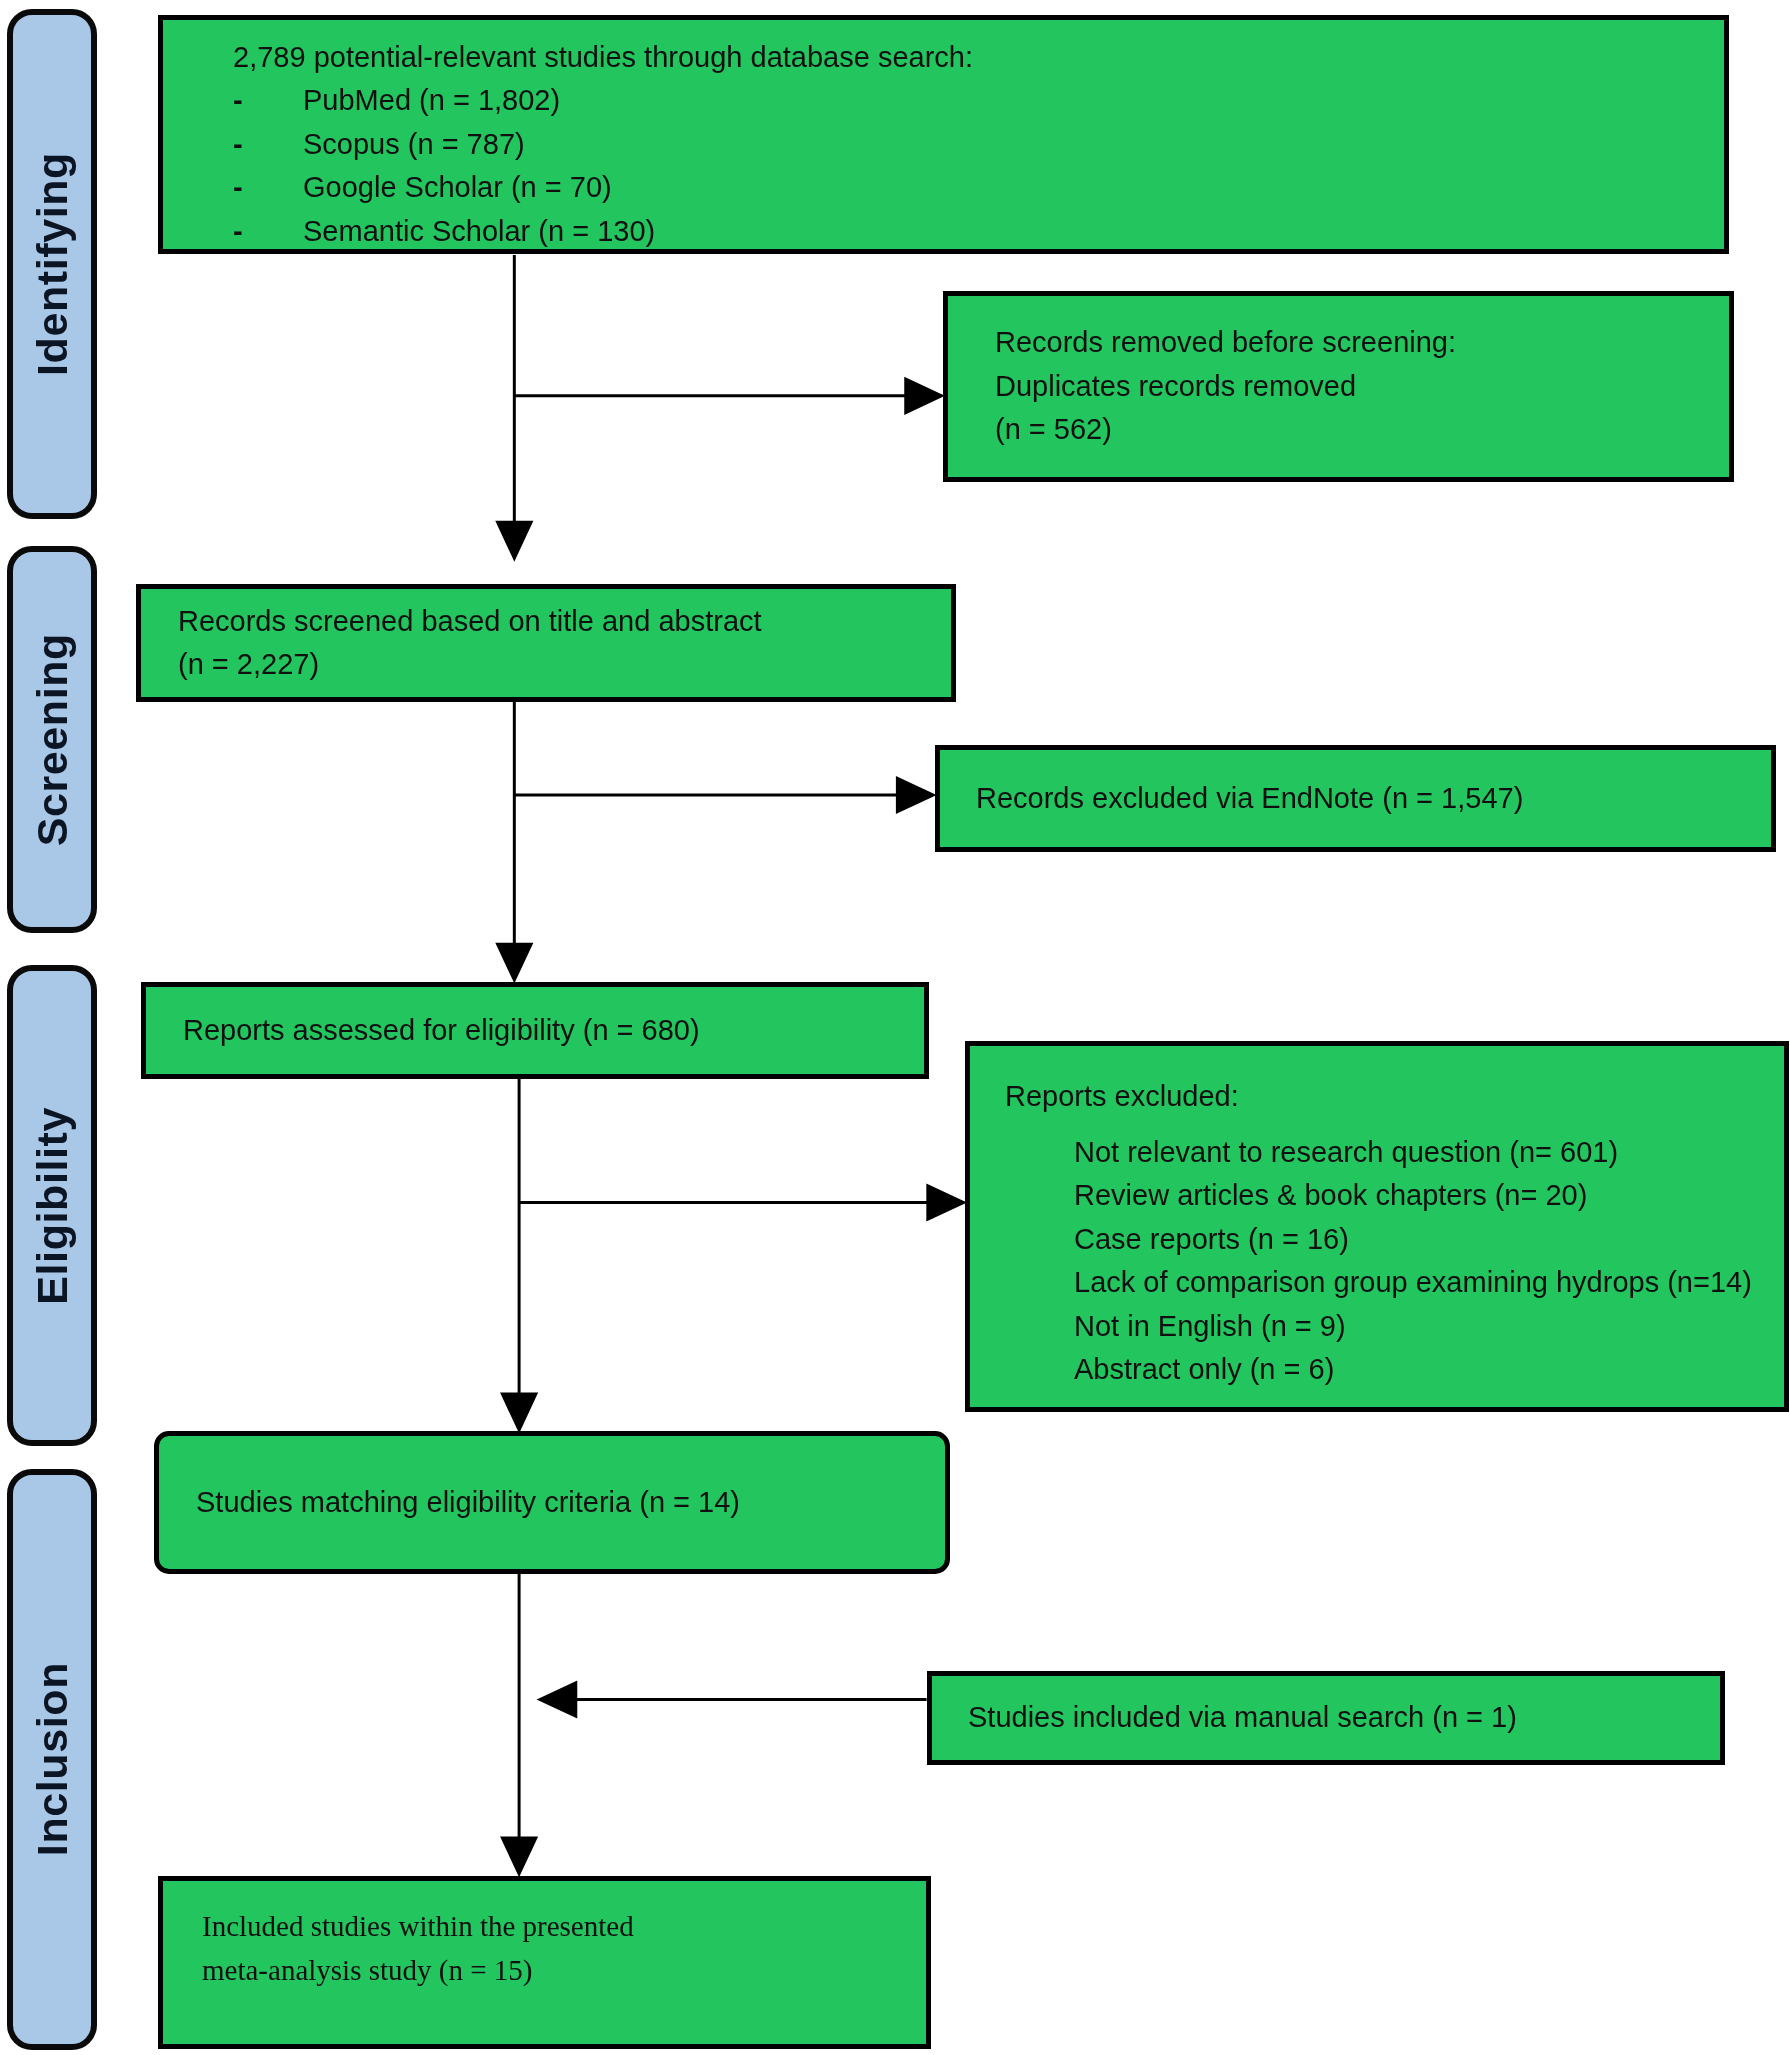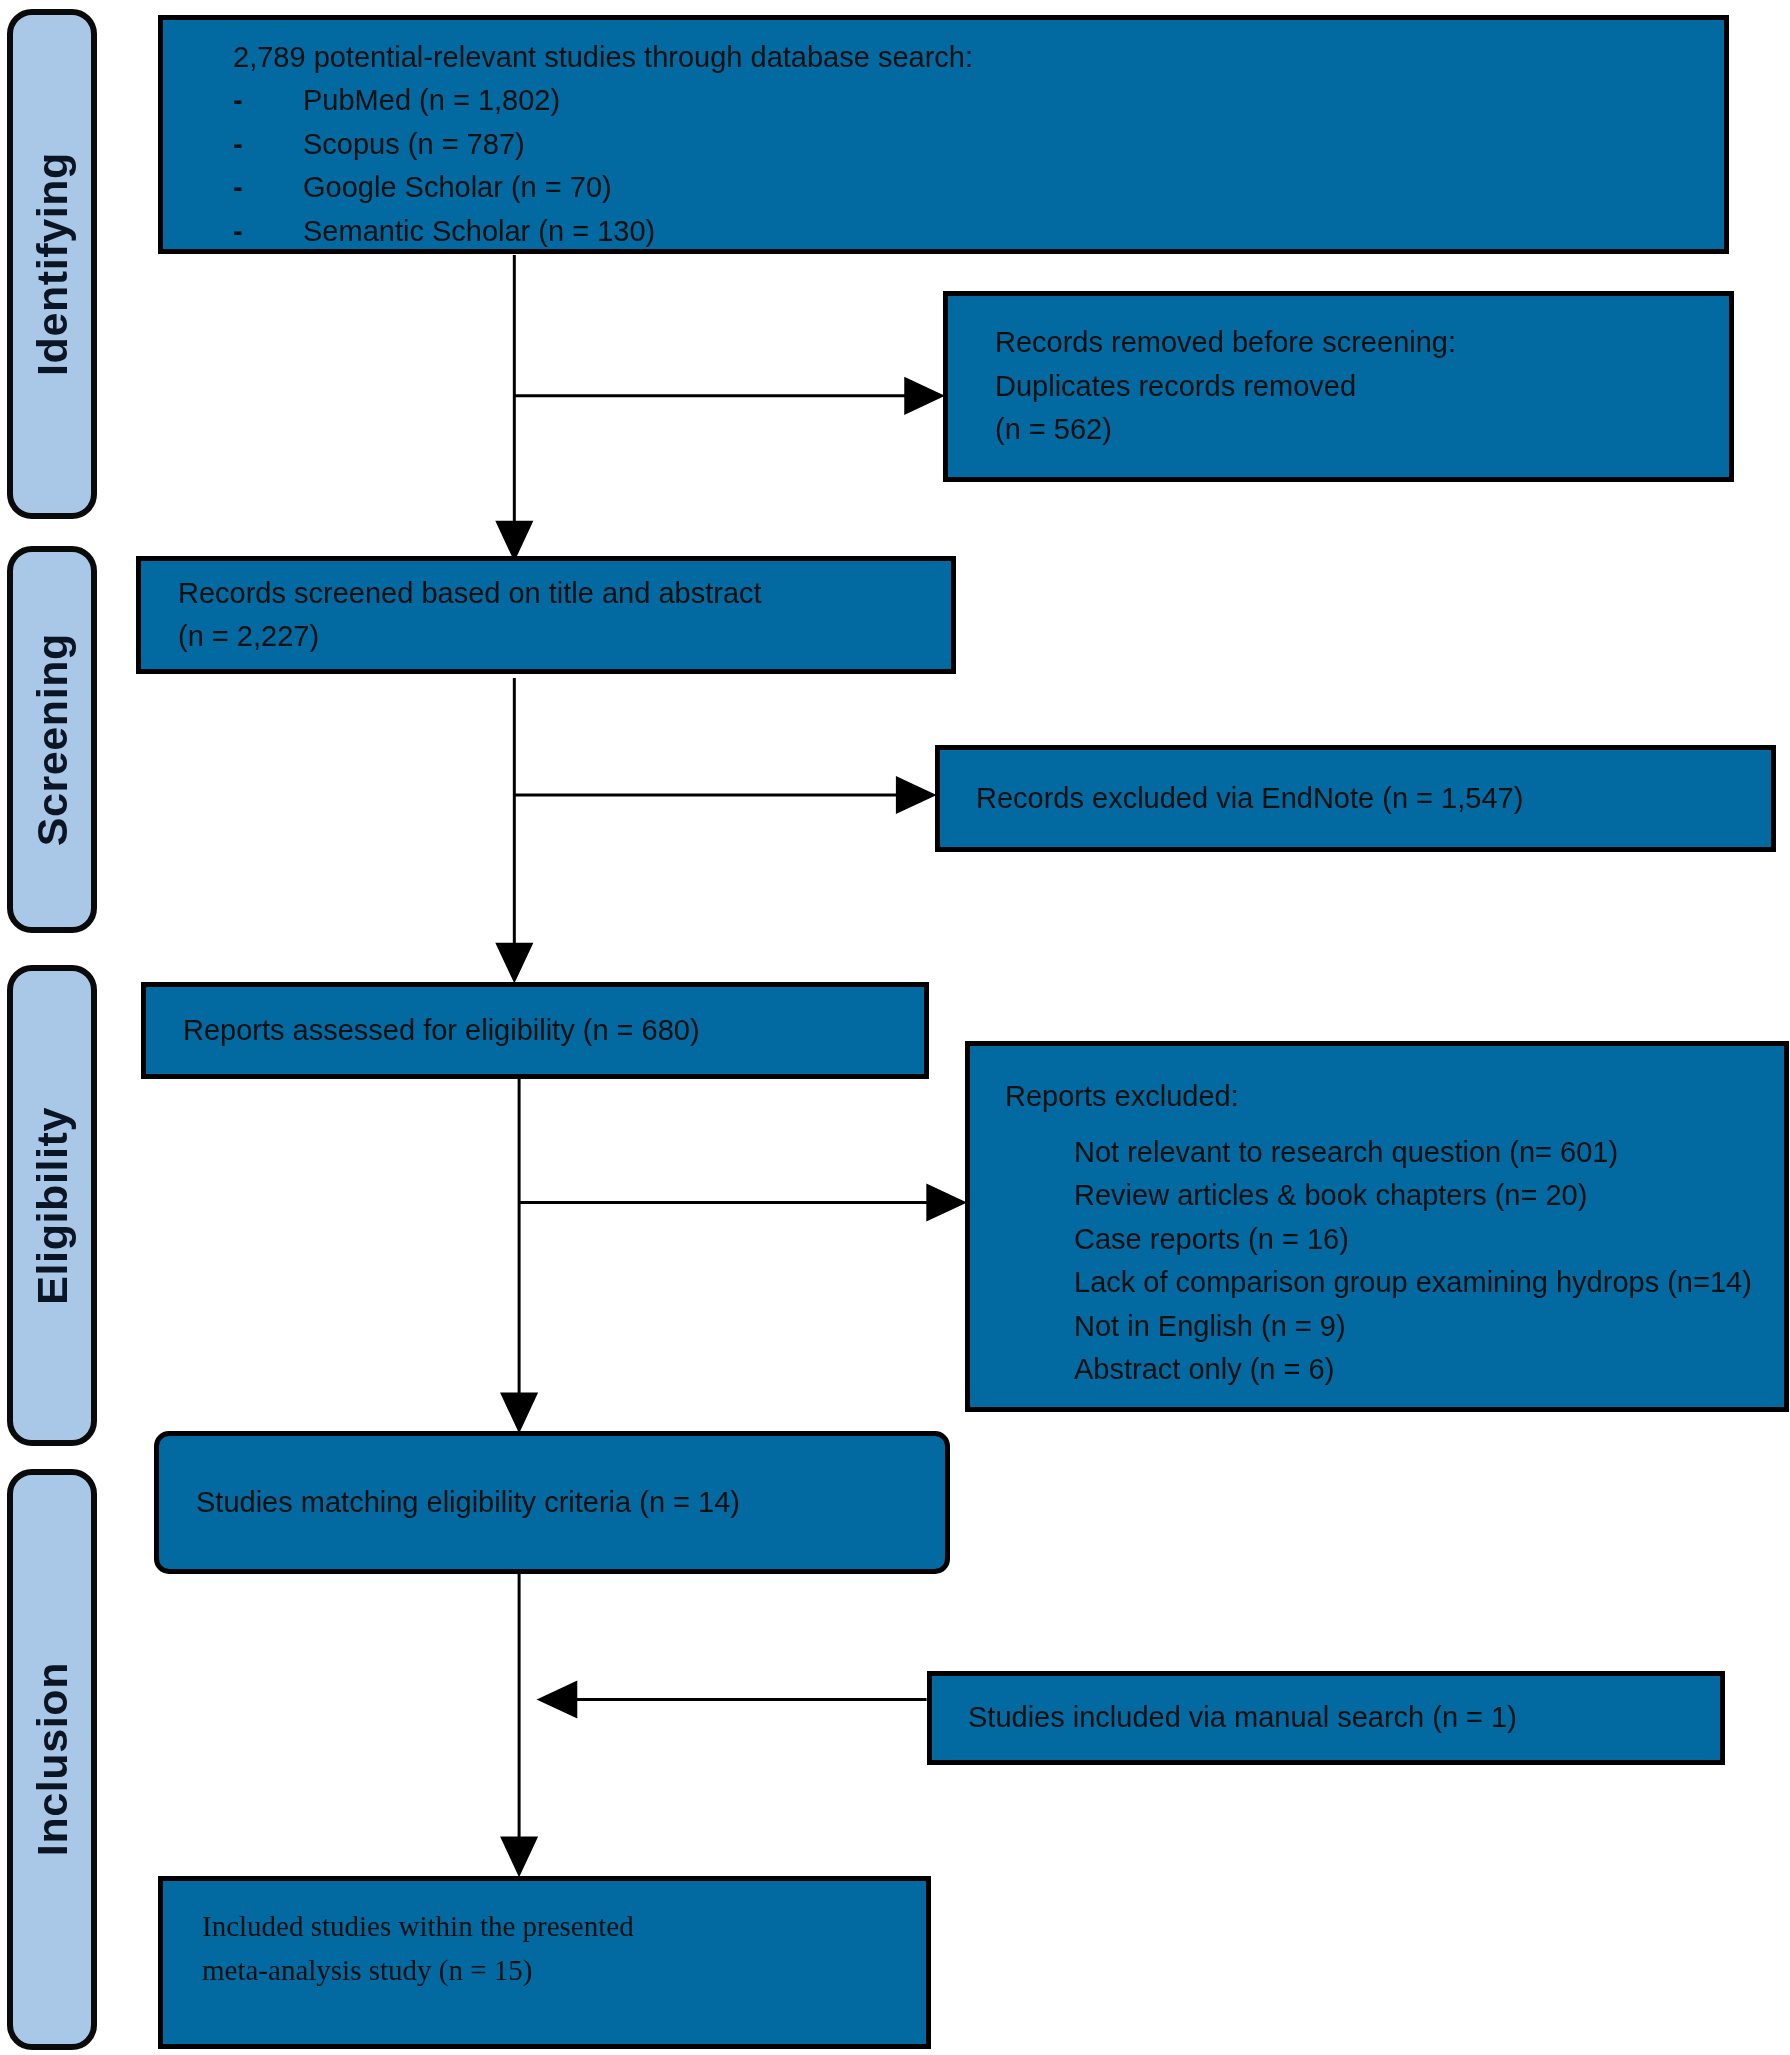--- a/index.html
+++ b/index.html
@@ -27,38 +27,38 @@
     writing-mode: vertical-rl;
     transform: rotate(180deg);
     font-size: 43px;
     font-weight: bold;
     color: #0c1524;
     letter-spacing: 0.6px;
     white-space: nowrap;
   }
   .box {
     position: absolute;
-    background: #0369a1;
+    background: #22c55e;
     border: 5.4px solid #000000;
     box-sizing: border-box;
     display: flex;
     flex-direction: column;
     justify-content: center;
     color: #101010;
     font-size: 29px;
     line-height: 1.5;
   }
   .box .line { display: block; }
   #box-identification { left: 158px; top: 15px; width: 1571px; height: 239px;
     justify-content: flex-start; padding: 15.5px 18px 6px 70px; }
   #box-identification ul { list-style: none; margin: 0; padding: 0; }
   #box-identification li { display: flex; }
   #box-identification .dash { width: 70px; flex: 0 0 70px; font-weight: bold; }
   #box-records-removed { left: 943px; top: 291px; width: 791px; height: 191px; padding-left: 47px; padding-right: 12px; }
-  #box-records-screened { left: 136px; top: 556px; width: 820px; height: 118px; padding-left: 37px; padding-right: 12px; }
+  #box-records-screened { left: 136px; top: 584px; width: 820px; height: 118px; padding-left: 37px; padding-right: 12px; }
   #box-records-excluded { left: 935px; top: 745px; width: 841px; height: 107px; padding-left: 36px; padding-right: 23px; }
   #box-reports-assessed { left: 141px; top: 982px; width: 788px; height: 97px; padding-left: 37px; padding-right: 12px; }
   #box-reports-excluded { left: 965px; top: 1041px; width: 824px; height: 371px;
     justify-content: center; padding: 20px 12px 6px 35px; gap: 12px; }
   #box-reports-excluded ul { list-style: none; margin: 0; padding: 0 0 0 69px; }
   #box-studies-matching { left: 154px; top: 1431px; width: 796px; height: 143px; padding-left: 37px; padding-right: 12px; border-radius: 15px; }
   #box-manual-search { left: 927px; top: 1671px; width: 798px; height: 94px; padding-left: 36px; padding-right: 12px; }
   #box-included-studies { left: 158px; top: 1876px; width: 773px; height: 173px; padding-left: 39px; padding-right: 12px; justify-content: flex-start; padding-top: 24px; font-family: Liberation Serif, serif; }
   #arrows { position: absolute; left: 0; top: 0; width: 1790px; height: 2056px; }
 </style>

